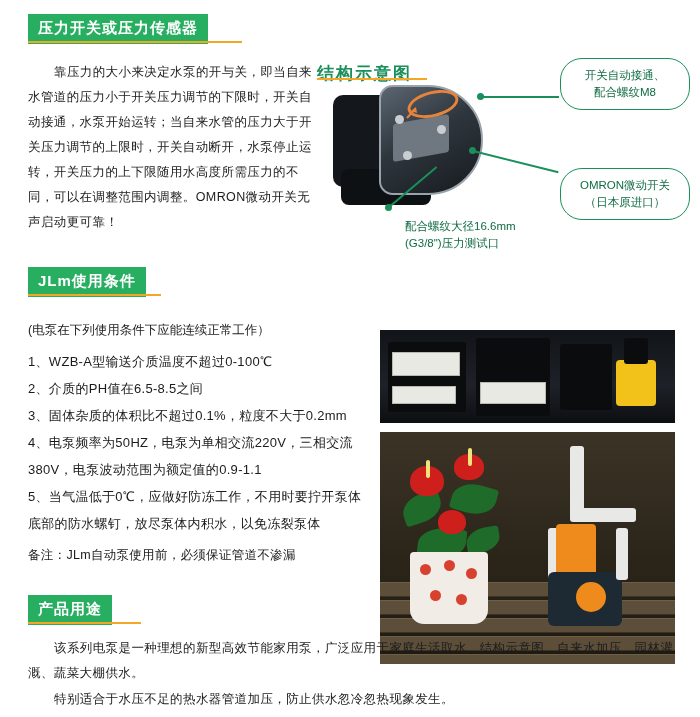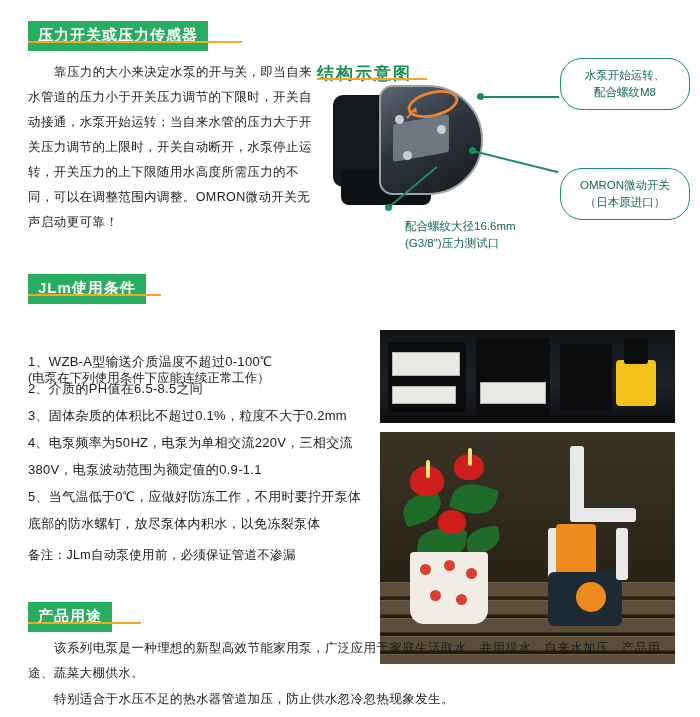--- a/index.html
+++ b/index.html
@@ -24,21 +24,20 @@
   
   .section-banner {
     position: absolute;
     background: #27ae60;
     color: #ffffff;
     font-size: 15px;
     font-weight: bold;
     letter-spacing: 1px;
     padding: 5px 10px 6px 10px;
     white-space: nowrap;
-    margin-top: 7px;
   }
   .banner-underline {
     position: absolute;
     height: 2px;
     background: #f5a623;
   }
 
   #banner-pressure { left: 28px; top: 14px; }
   #banner-pressure-rule { left: 28px; top: 41px; width: 214px; }
 
@@ -62,21 +61,20 @@
     width: 285px;
     text-indent: 26px;
   }
 
   .cond-note {
     position: absolute;
     left: 28px;
     top: 322px;
     font-size: 12.5px;
     color: #1b1b1b;
-    margin-top: 48px;
   }
   .cond-list {
     position: absolute;
     left: 28px;
     top: 348px;
     width: 340px;
     font-size: 13px;
     line-height: 27px;
     letter-spacing: 0.3px;
   }
@@ -359,21 +357,21 @@
     <div class="leader" style="left:176px; top:66px; width:78px;"></div>
     <div class="dot" style="left:172px; top:63px;"></div>
 
     <div class="leader" style="left:168px; top:120px; width:88px; transform: rotate(14deg);"></div>
     <div class="dot" style="left:164px; top:117px;"></div>
 
     <div class="leader" style="left:84px; top:176px; width:62px; transform: rotate(-40deg);"></div>
     <div class="dot" style="left:80px; top:174px;"></div>
 
     <div class="callout" id="callout-hex">
-      <div>水泵开始运转、</div>
+      <div>开关自动接通、</div>
       <div>配合螺纹M8</div>
     </div>
 
     <div class="callout" id="callout-omron">
       <div>OMRON微动开关</div>
       <div>（日本原进口）</div>
     </div>
 
     <div class="callout" id="callout-thread">
       <div>配合螺纹大径16.6mm</div>
@@ -437,16 +435,16 @@
     <div class="pipe-white" style="left:168px; top:96px; width:14px; height:60px;"></div>
     <div class="pump-orange" style="left:176px; top:92px; width:40px; height:54px;"></div>
     <div class="pump-body-blue" style="left:168px; top:140px; width:74px; height:54px;"></div>
     <div class="pump-orange" style="left:196px; top:150px; width:30px; height:30px; border-radius:50%;"></div>
     <div class="pipe-white" style="left:236px; top:96px; width:12px; height:52px;"></div>
   </div>
 
   <div class="section-banner" id="banner-usage">产品用途</div>
   <div class="banner-underline" id="banner-usage-rule"></div>
 
-  <div class="para" id="usage-paragraph-1">该系列电泵是一种理想的新型高效节能家用泵，广泛应用于家庭生活取水、井用提水、自来水加压、产品用途、蔬菜大棚供水。</div>
+  <div class="para" id="usage-paragraph-1">该系列电泵是一种理想的新型高效节能家用泵，广泛应用于家庭生活取水、结构示意图、自来水加压、园林灌溉、蔬菜大棚供水。</div>
   <div class="para" id="usage-paragraph-2">特别适合于水压不足的热水器管道加压，防止供水忽冷忽热现象发生。</div>
 
 </div>
 
 </body></html>

